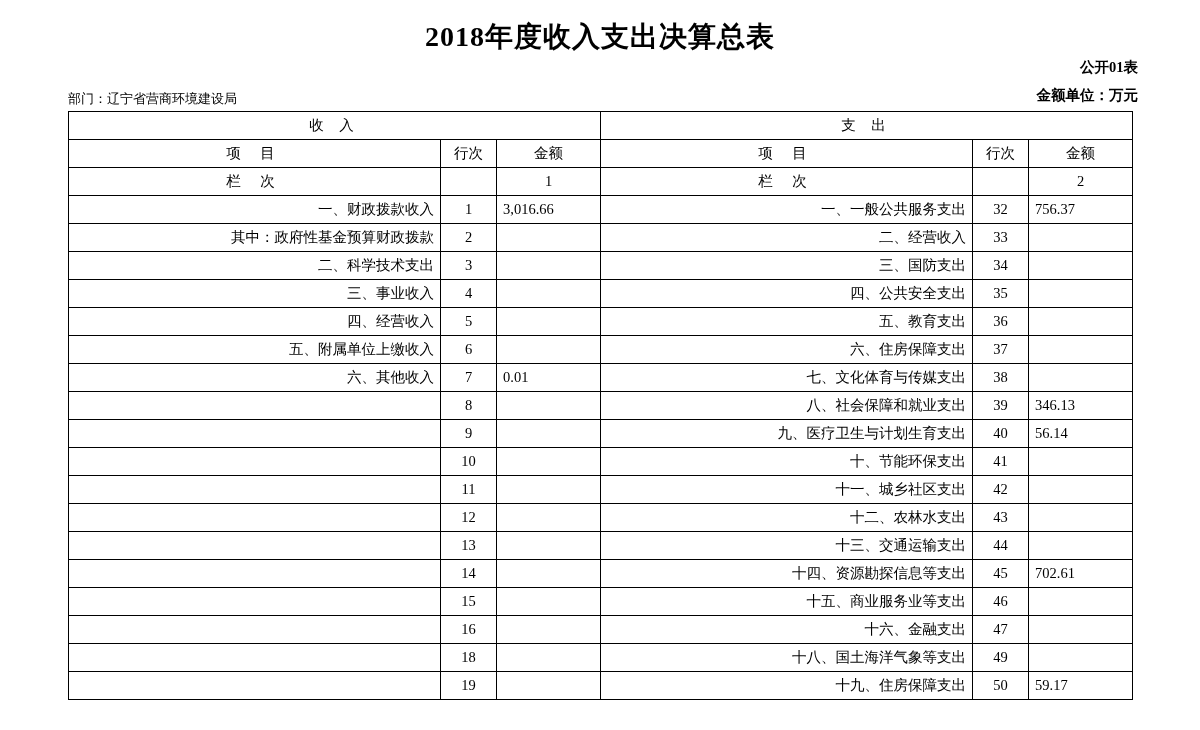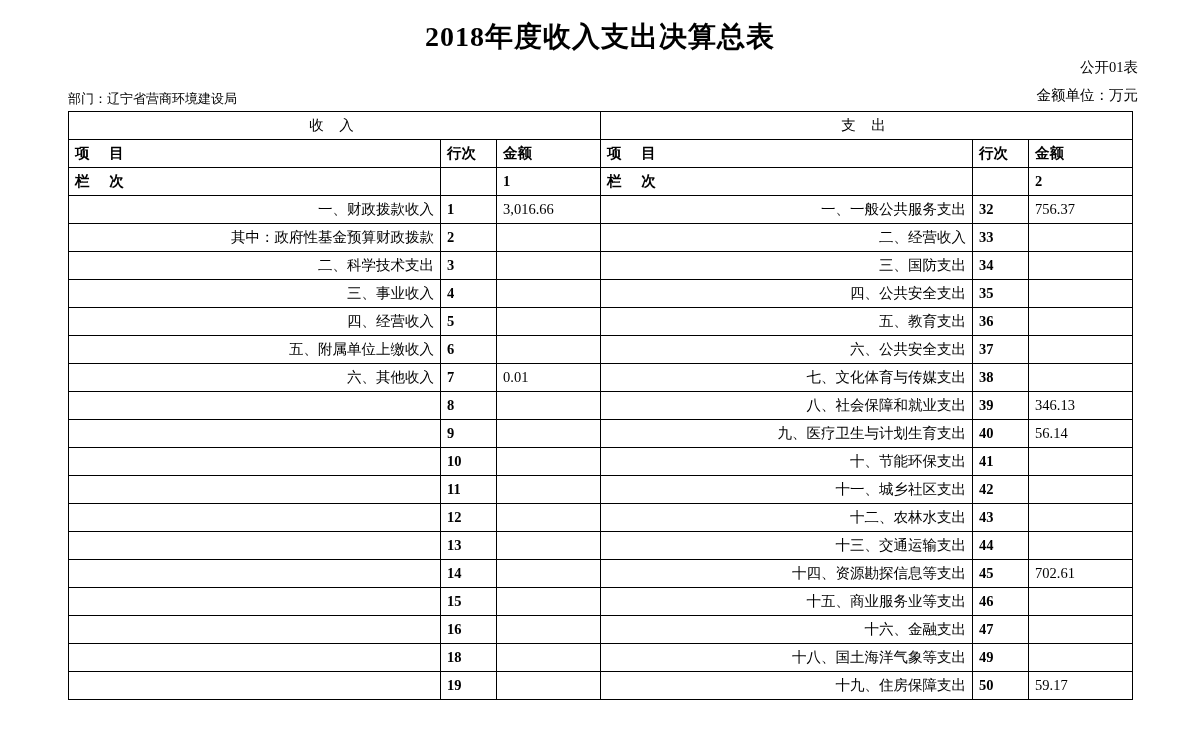--- a/index.html
+++ b/index.html
@@ -28,20 +28,21 @@
     letter-spacing: 1px;
     margin-top: 18px;
     margin-bottom: 6px;
     font-family: "Liberation Serif", "DejaVu Serif", serif;
   }
   .meta-right {
     position: absolute;
     right: 62px;
     font-size: 14.5px;
     white-space: nowrap;
+    font-weight: bold;
   }
   .meta-sheet-no { top: 40px; }
   .meta-unit { top: 68px; }
   .meta-left {
     position: absolute;
     left: 68px;
     top: 72px;
     font-size: 13px;
     white-space: nowrap;
   }
@@ -62,21 +63,21 @@
     line-height: 1.1;
     overflow: hidden;
     white-space: nowrap;
   }
   .c-head {
     text-align: center;
     letter-spacing: 6px;
     margin-top: 28px;
   }
   .c-center {
-    font-weight: bold;
+    text-align: center;
   }
   .c-num {
     text-align: left;
     font-family: "Liberation Serif", "DejaVu Serif", serif;
     margin-top: 22px;
   }
   .c-label {
     text-align: right;
     padding-left: 8px;
   }
@@ -168,21 +169,21 @@
         <td class="c-center">5</td>
         <td class="c-num"></td>
         <td class="c-label">五、教育支出</td>
         <td class="c-center">36</td>
         <td class="c-num"></td>
       </tr>
       <tr>
         <td class="c-label">五、附属单位上缴收入</td>
         <td class="c-center">6</td>
         <td class="c-num"></td>
-        <td class="c-label">六、公共安全支出</td>
+        <td class="c-label">六、住房保障支出</td>
         <td class="c-center">37</td>
         <td class="c-num"></td>
       </tr>
       <tr>
         <td class="c-label">六、其他收入</td>
         <td class="c-center">7</td>
         <td class="c-num">0.01</td>
         <td class="c-label">七、文化体育与传媒支出</td>
         <td class="c-center">38</td>
         <td class="c-num"></td>

